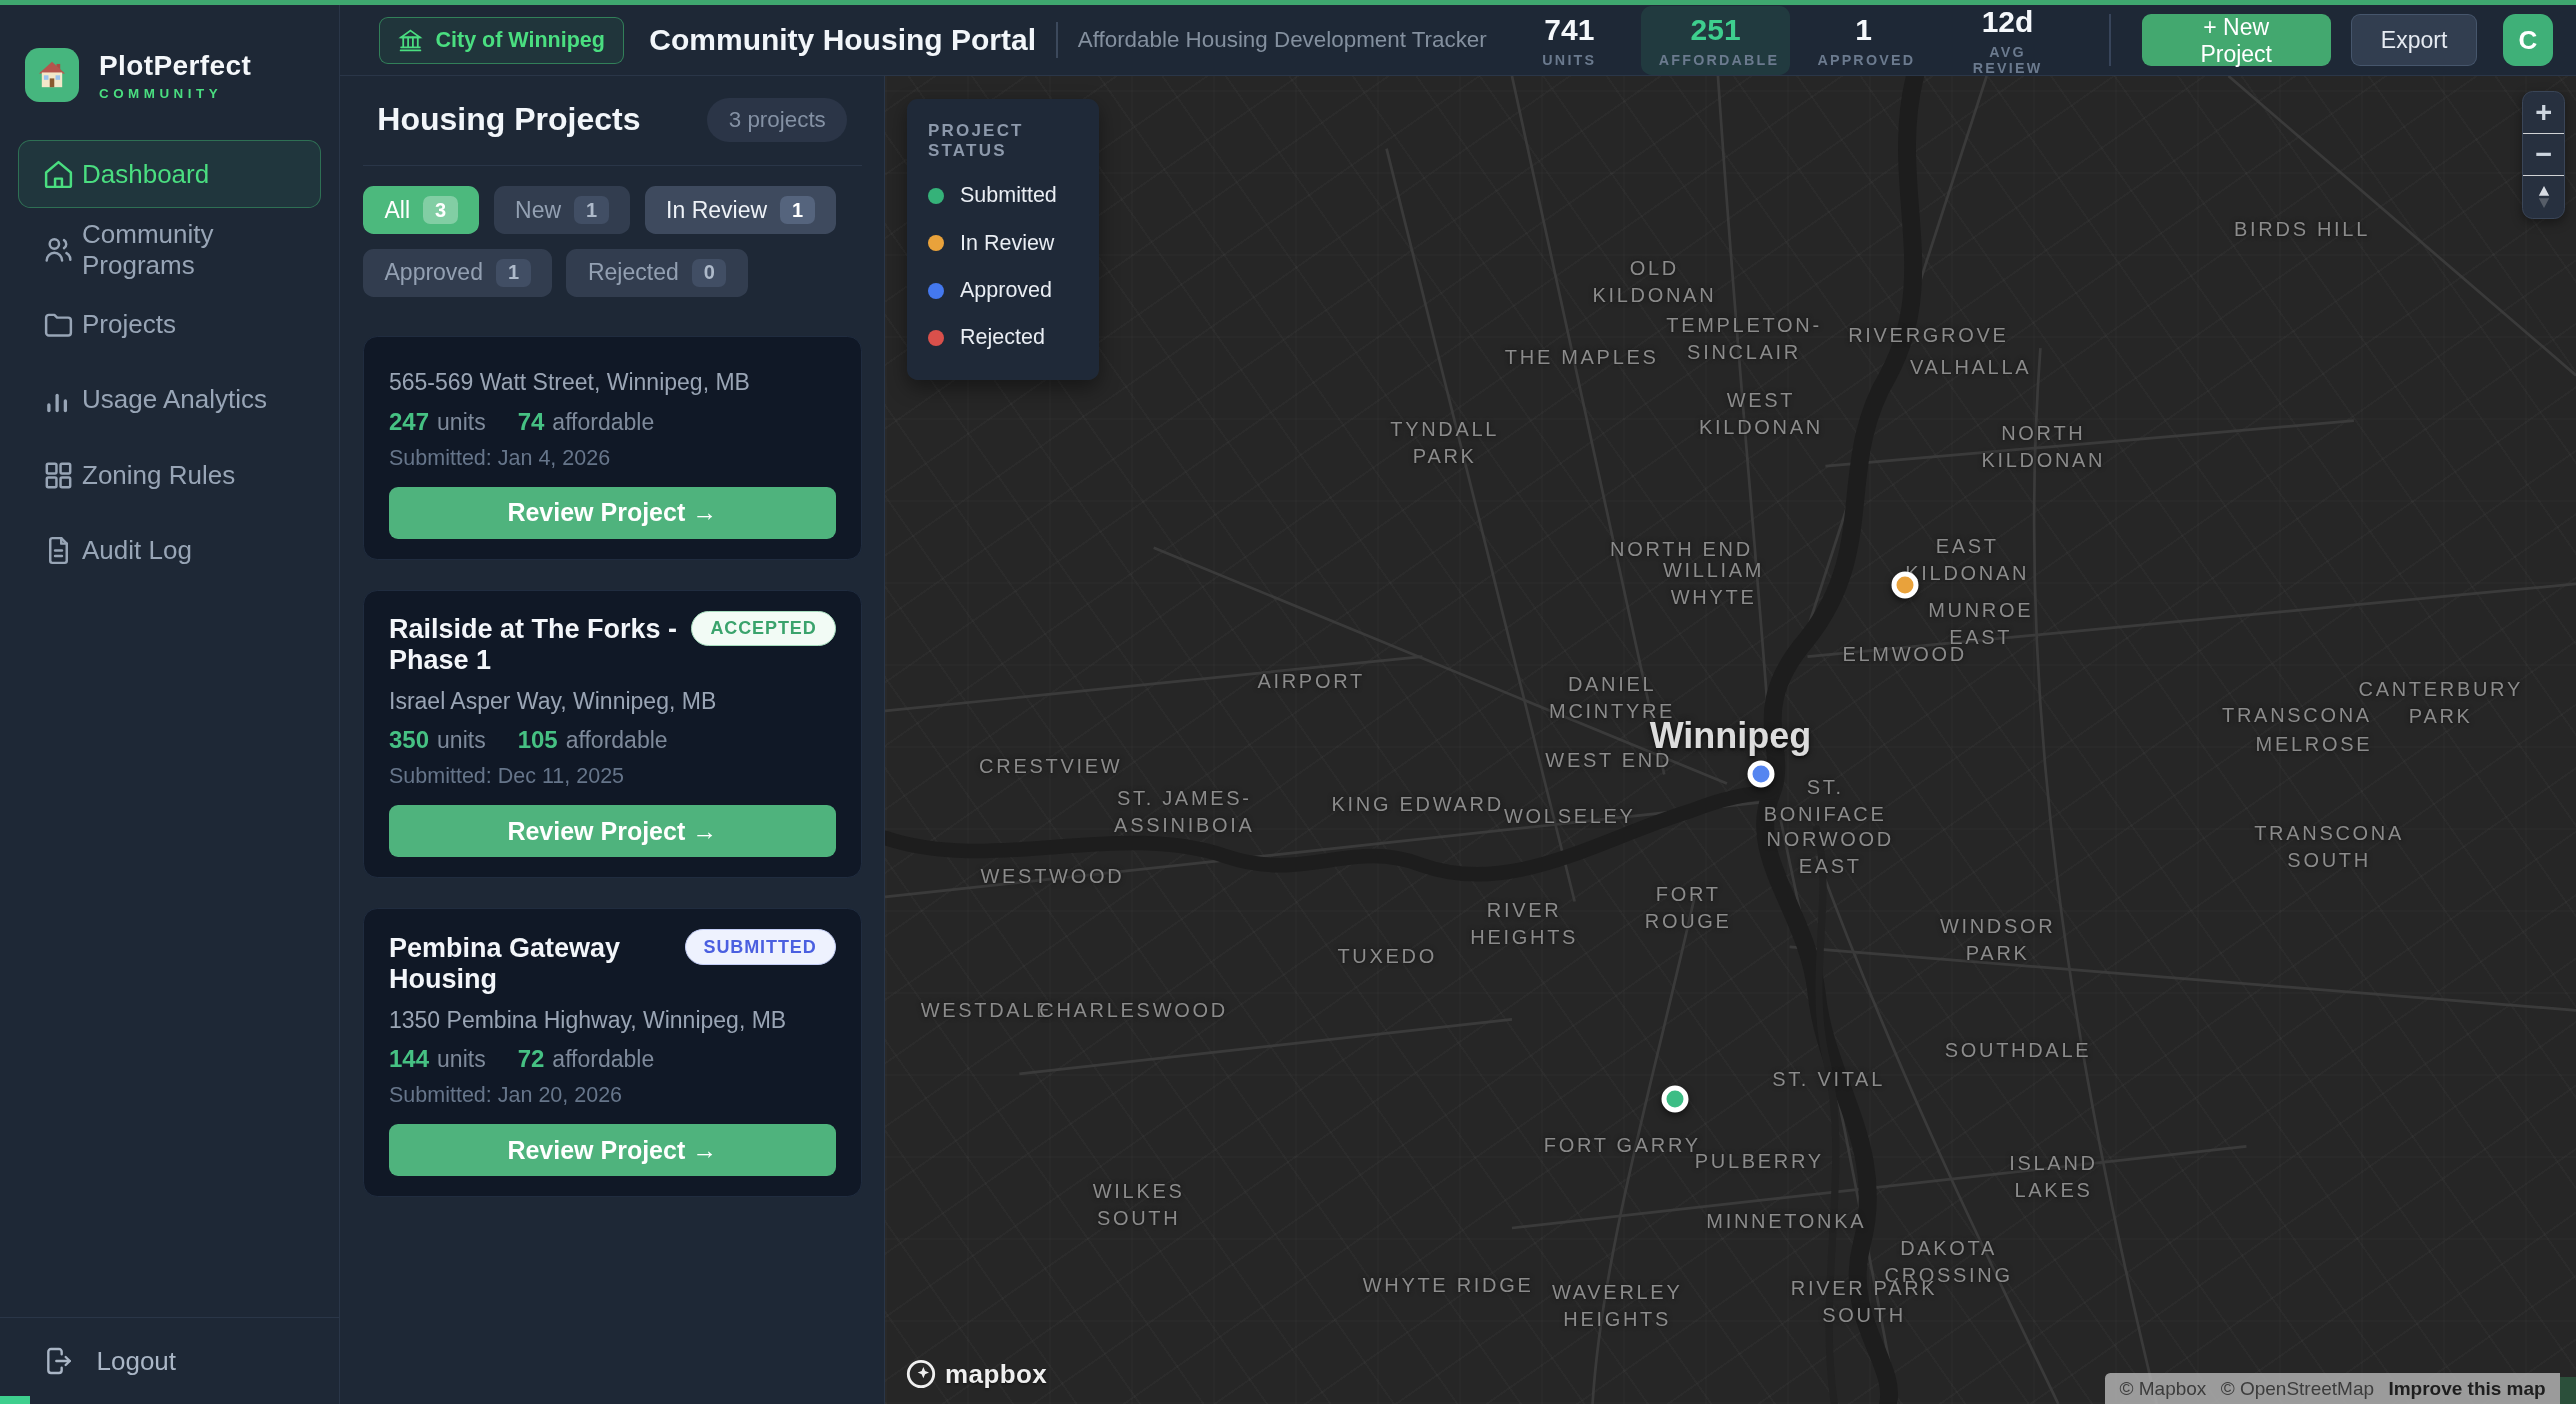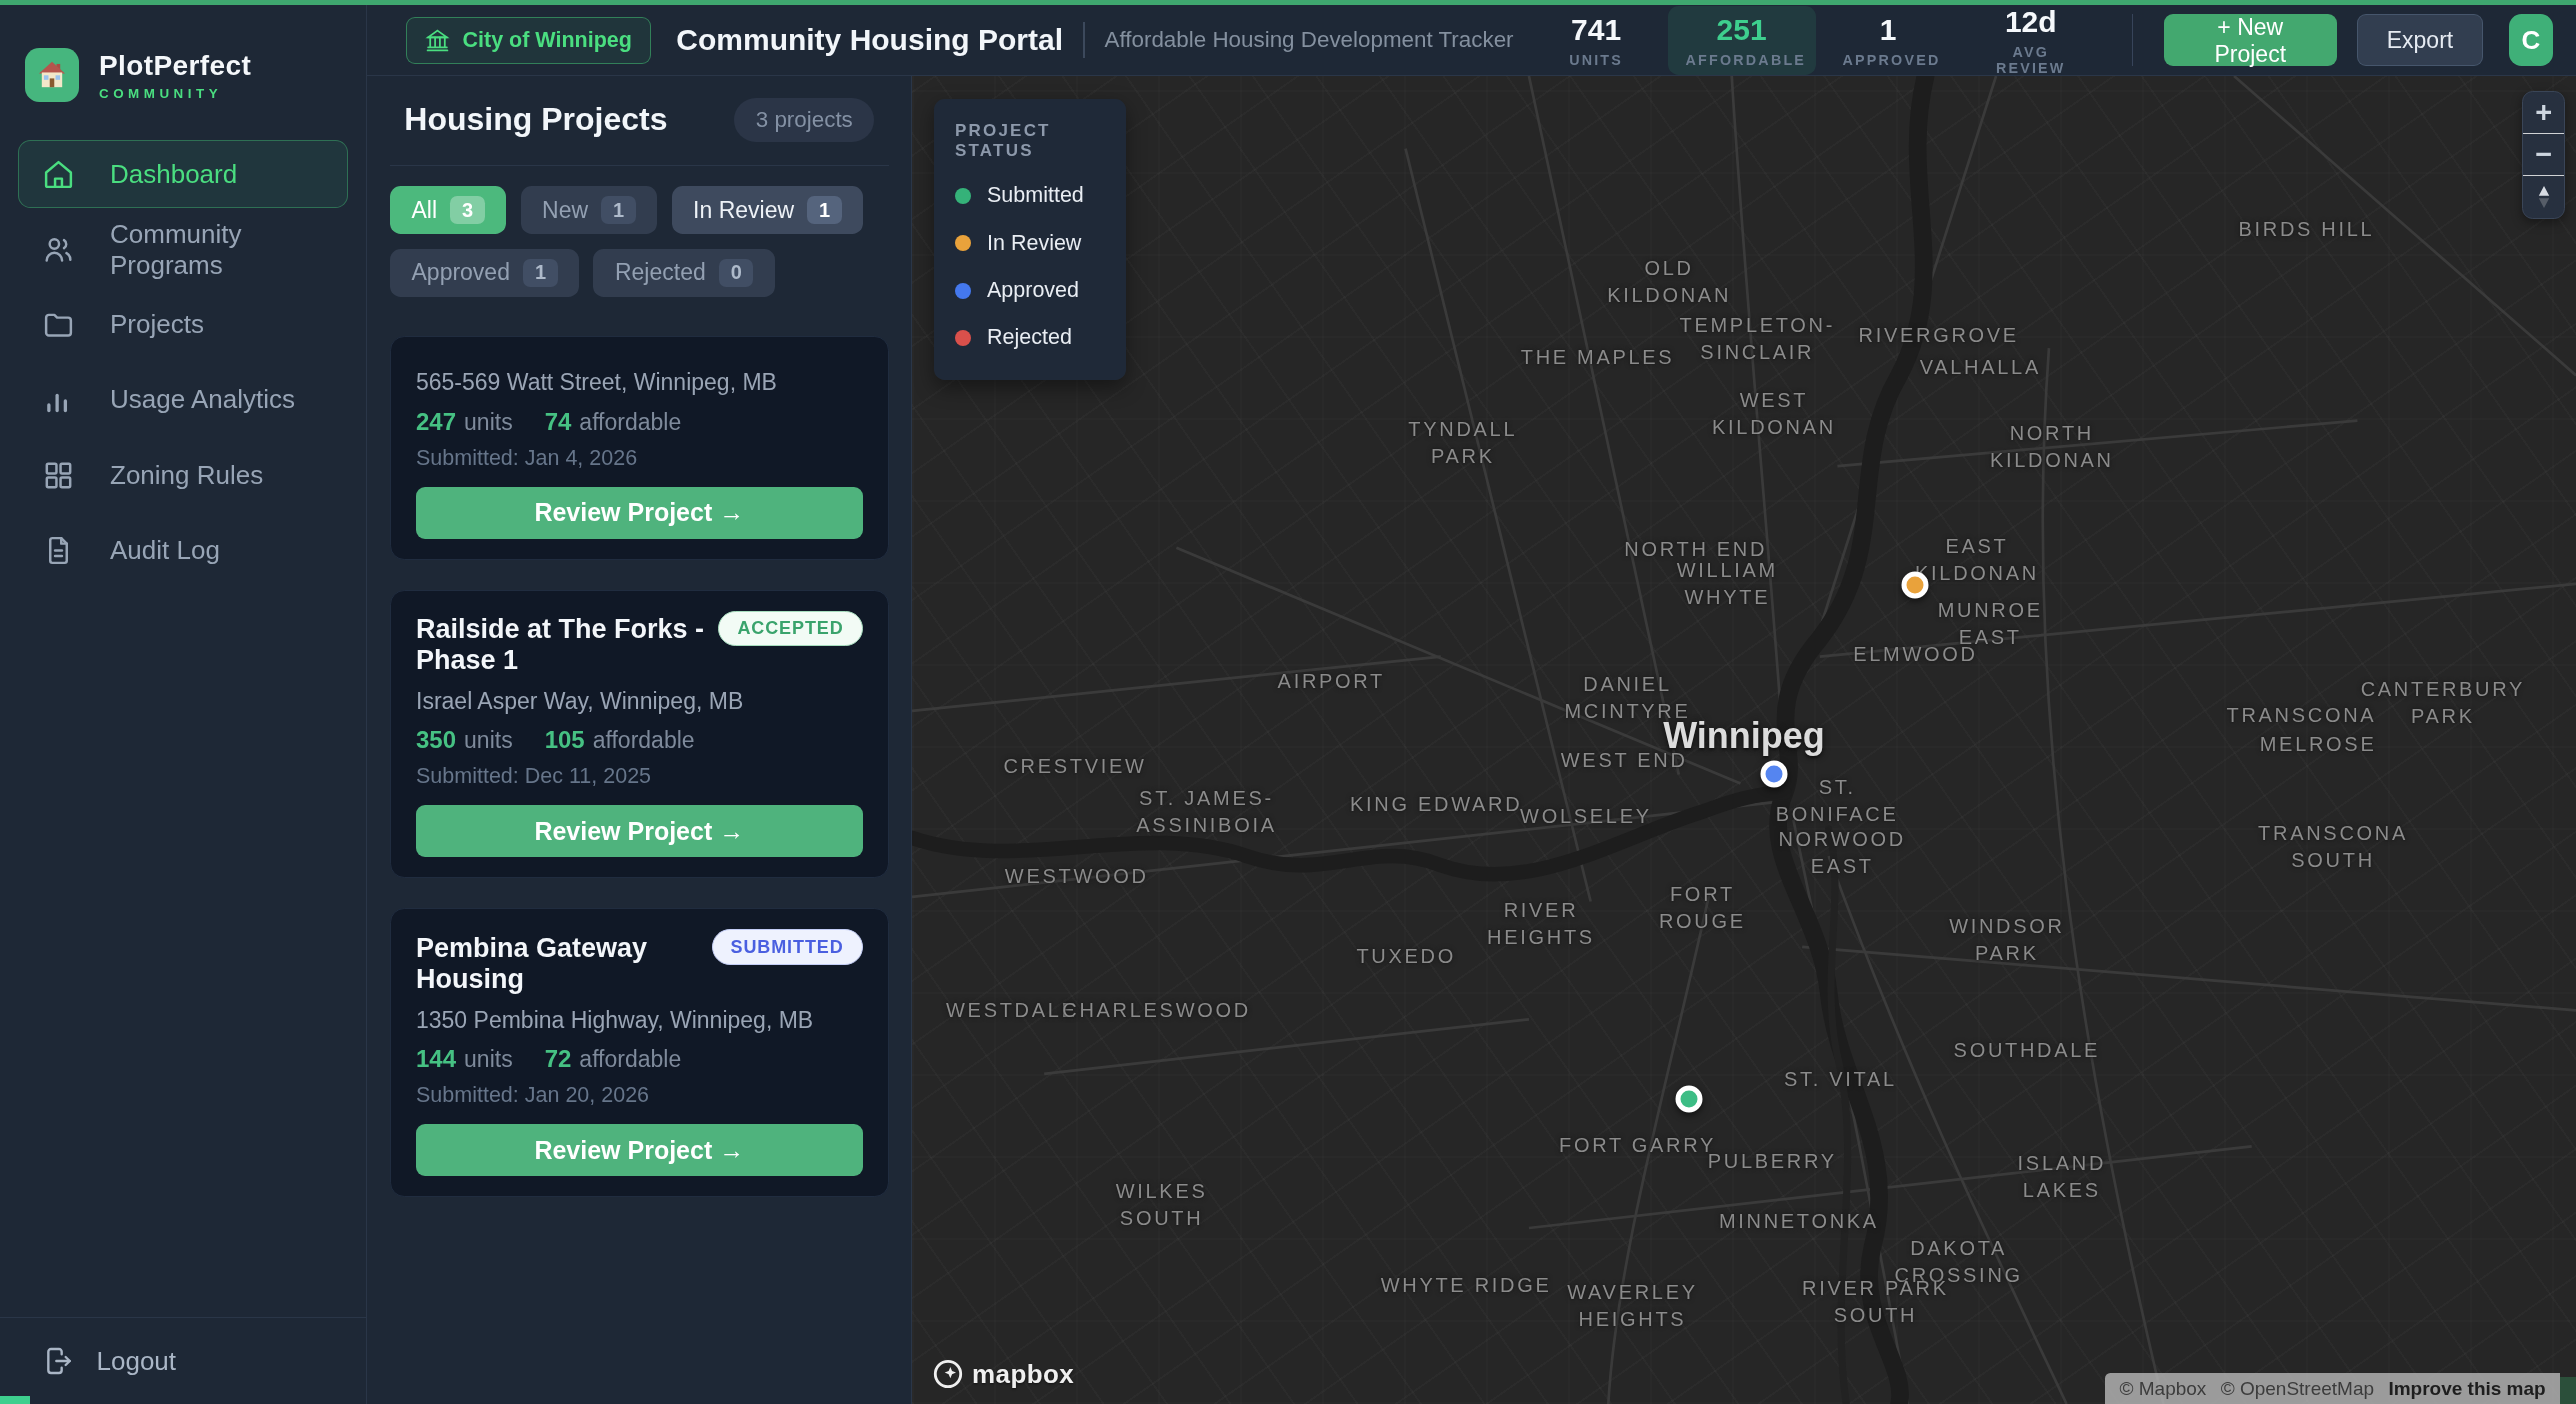--- a/index.html
+++ b/index.html
@@ -4,27 +4,27 @@
 <style>
   * { box-sizing: border-box; margin: 0; padding: 0; }
   html,body { width:100%; height:100%; }
   body { font-family: "Liberation Sans", "DejaVu Sans", sans-serif; background:#15191f; }
 
   .page { position:relative; width:2576px; height:1404px; background:#1e2735; overflow:hidden; }
   .top-accent { height:5.4px; width:100%; background:#3fa76f; }
   .shell { display:flex; height:1399px; }
 
   
-  .sidebar { width:367px; background:#1e2836; border-right:0.9px solid #2a3648; display:flex; flex-direction:column; flex-shrink:0; }
+  .sidebar { width:340px; background:#1e2836; border-right:0.9px solid #2a3648; display:flex; flex-direction:column; flex-shrink:0; }
   .logo-row { display:flex; align-items:center; gap:20px; padding:43px 25px 38px; }
   .logo-badge { width:54px; height:54px; border-radius:14.3px; background:#46b67e; display:flex; align-items:center; justify-content:center; flex-shrink:0; }
   .logo-name { font-size:28px; font-weight:bold; color:#f4f7fa; letter-spacing:0.4px; }
   .logo-tag { font-size:13.4px; font-weight:bold; color:#4ade80; letter-spacing:4.5px; margin-top:4.5px; }
   .nav { padding:0 18px; display:flex; flex-direction:column; gap:7.2px; }
-  .nav-item { display:flex; align-items:center; gap:35px; height:68px; padding:0 23px; border-radius:12.5px; color:#98a5b6; font-size:26px; border:0.9px solid transparent; cursor:pointer; }
+  .nav-item { display:flex; align-items:center; gap:7px; height:68px; padding:0 23px; border-radius:12.5px; color:#98a5b6; font-size:26px; border:0.9px solid transparent; cursor:pointer; }
   .nav-item.active { background:rgba(62,189,125,.10); border-color:rgba(74,222,128,.35); color:#4ade80; }
   .nav-icon { display:flex; }
   .nav-icon svg { width:33px; height:33px; }
   .logout { margin-top:auto; border-top:0.9px solid #2a3648; display:flex; align-items:center; gap:21.5px; padding:27px 43px; color:#aab6c6; font-size:26px; cursor:pointer; }
   .logout svg { width:32px; height:32px; }
 
   
   .main { flex:1; display:flex; flex-direction:column; min-width:0; }
   .header { height:71px; background:#1e2836; border-bottom:0.9px solid #2a3648; display:flex; align-items:center; padding:0 23px 0 39px; gap:20px; flex-shrink:0; }
   .org-badge { display:flex; align-items:center; gap:12.5px; padding:10px 18px; border:0.9px solid rgba(74,222,128,.45); background:rgba(74,222,128,.07); border-radius:9px; color:#4ade80; font-size:21.5px; font-weight:bold; white-space:nowrap; }

